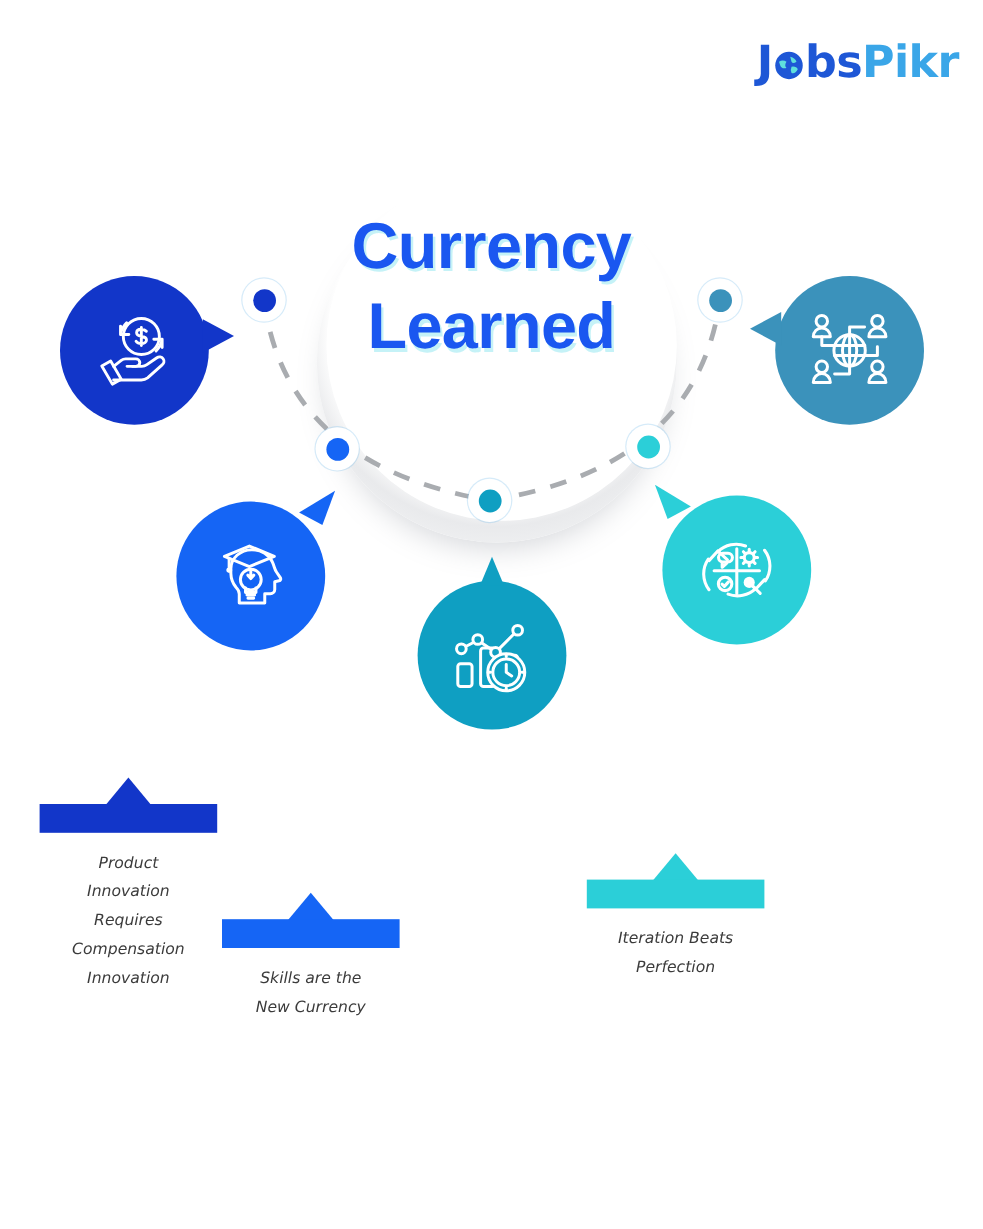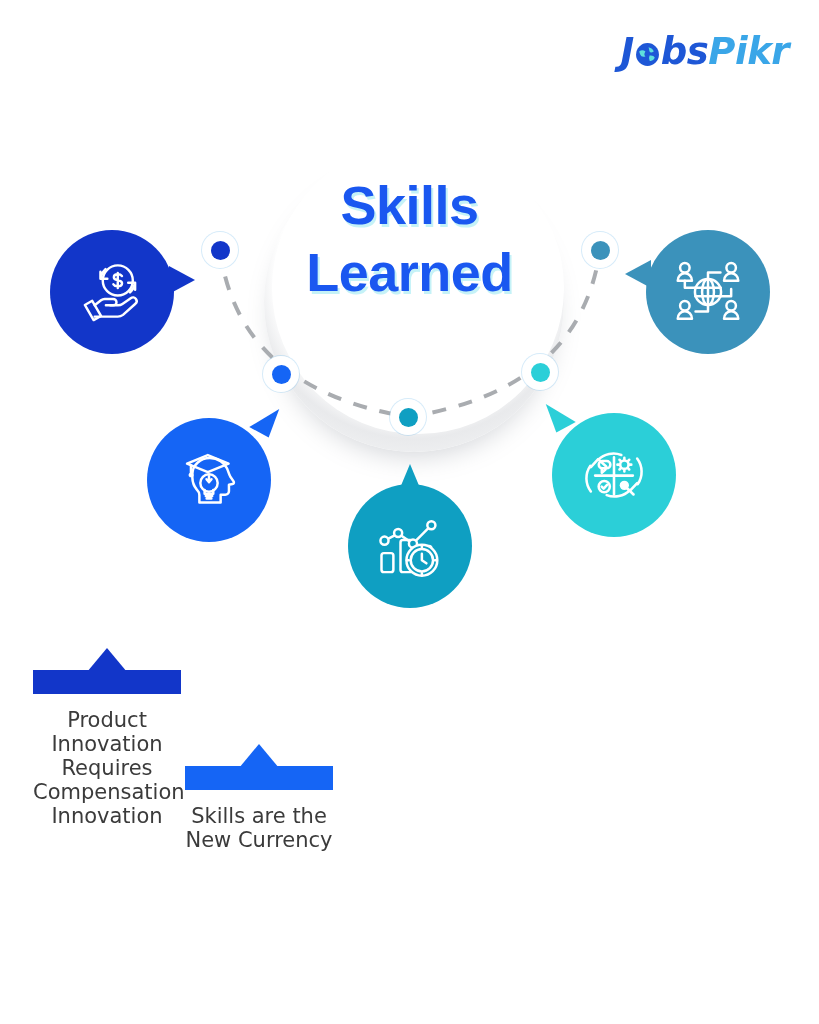--- a/index.html
+++ b/index.html
@@ -16,29 +16,28 @@
     width: 819px;
     height: 1024px;
     background: #ffffff;
     overflow: hidden;
   }
 
   
   #logo {
     position: absolute;
     top: 33px;
-    right: 30px;
+    right: 20px;
     font-family: "DejaVu Sans", sans-serif;
     font-weight: bold;
     font-size: 37px;
     letter-spacing: -0.5px;
     line-height: 1;
     white-space: nowrap;
     user-select: none;
-    font-style: italic;
   }
   #logo .jobs-part { color: #1e57d6; }
   #logo .pikr-part { color: #3aa6e8; }
   #logo .globe-o {
     display: inline-block;
     position: relative;
     width: 25px;
     height: 25px;
     vertical-align: -3px;
     margin: 0 1px;
@@ -151,44 +150,45 @@
     bottom: 22px;
     transform: translateX(-50%);
     width: 0;
     height: 0;
     border-left: 20px solid transparent;
     border-right: 20px solid transparent;
   }
   .marker .caption {
     margin-top: 14px;
     font-family: "DejaVu Sans", sans-serif;
-    font-size: 21px;
+    font-size: 13px;
     line-height: 24px;
     color: #3b3b3b;
     white-space: pre-line;
+    font-style: italic;
   }
 </style>
 </head>
 <body>
 
 <div id="canvas">
 
   <div id="logo">
     <span class="jobs-part">J</span><span class="globe-o"><svg width="25" height="25" viewBox="0 0 24 24" aria-hidden="true">
           <circle cx="12" cy="12" r="11" fill="#1e57d6"></circle>
           <path d="M4 9 Q7 7 10 9 Q8 12 10 14 Q6 15 5 12 Z" fill="#5fe0dc"></path>
           <path d="M13 5 Q17 6 18 9 Q15 11 14 9 Q13.5 7 13 5 Z" fill="#5fe0dc"></path>
           <path d="M14 13 Q18 12.5 19 15 Q17 19 14 18 Q13 15 14 13 Z" fill="#5fe0dc"></path>
         </svg></span><span class="jobs-part">bs</span><span class="pikr-part">Pikr</span>
   </div>
 
   <div id="crescent"></div>
 
   <div id="title">
-    <div>Skills</div>
+    <div>Currency</div>
     <div>Learned</div>
   </div>
 
   <svg id="arc-svg" viewBox="0 0 819 1024">
     <path d="M 220 250 Q 238 388 408 417 Q 580 390 600 250" fill="none" stroke="#a9acb0" stroke-width="4" stroke-dasharray="14 13" stroke-linecap="butt"></path>
   </svg>
 
   <div class="arc-dot" style="left:205px; top:235px;">
       <i style="background:#1236c9"></i>
     </div>
@@ -312,15 +312,23 @@
   <div class="marker" style="left:185px; top:766px; width:148px;">
     <div class="bar">
       <div class="peak" style="border-bottom:24px solid #1565f5;"></div>
       <div class="body" style="background:#1565f5;"></div>
     </div>
     <div class="caption">Skills are the
 New Currency</div>
   </div>
 
 
+  <div class="marker" style="left:489px; top:733px; width:148px;">
+    <div class="bar">
+      <div class="peak" style="border-bottom:24px solid #2bcfd8;"></div>
+      <div class="body" style="background:#2bcfd8;"></div>
+    </div>
+    <div class="caption">Iteration Beats
+Perfection</div>
+  </div>
 
 
 </div>
 
 </body></html>

